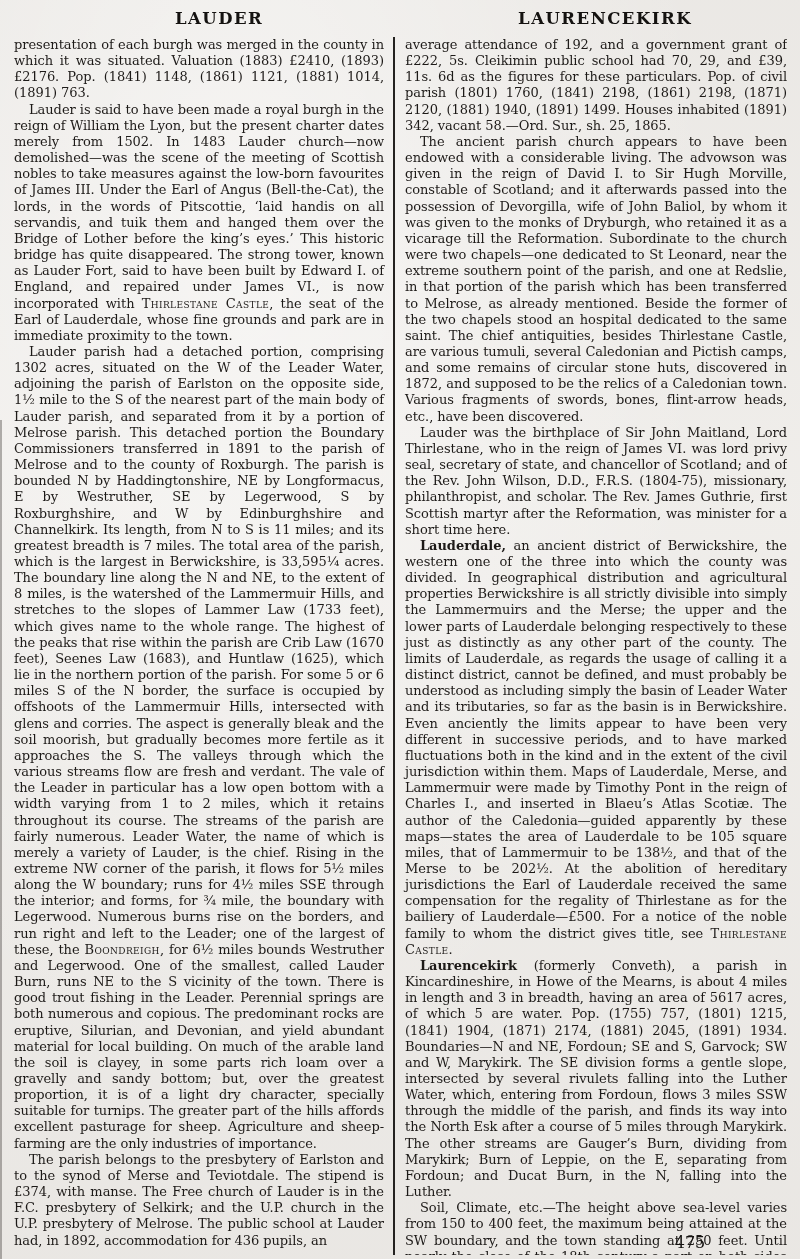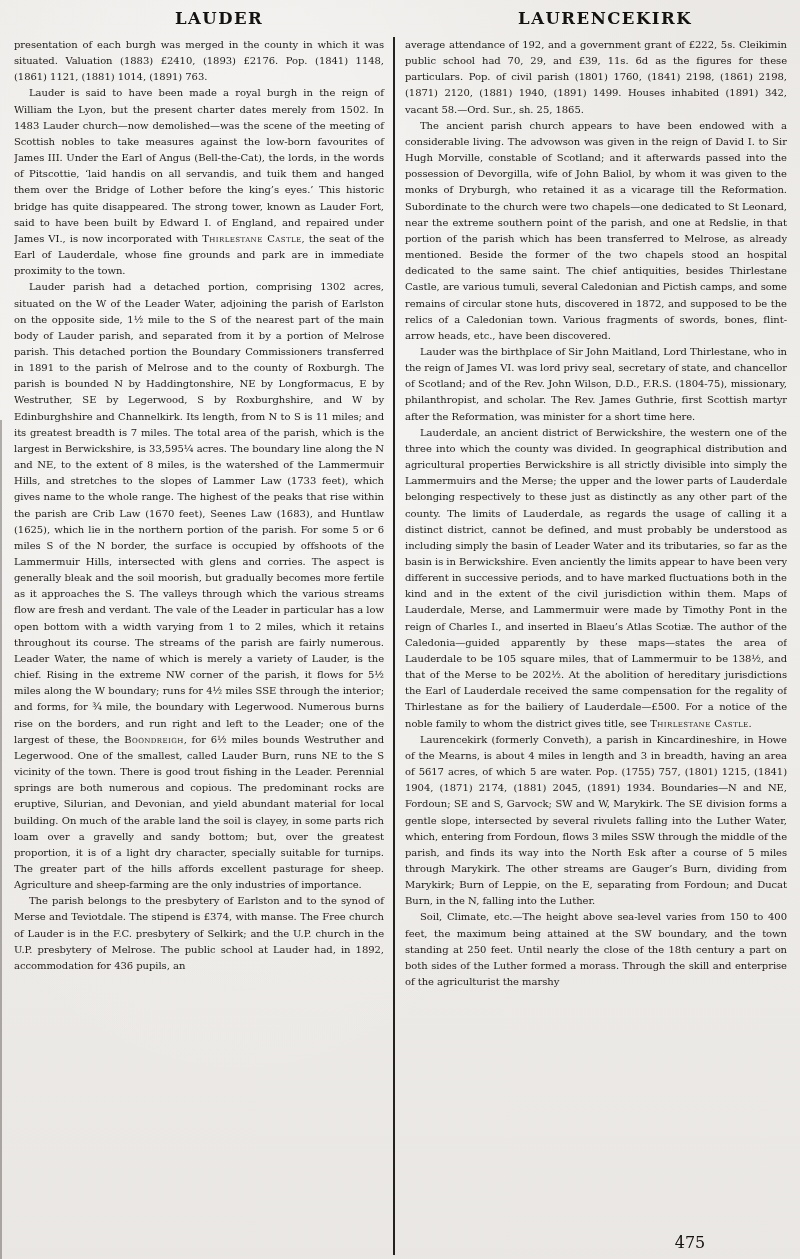--- a/index.html
+++ b/index.html
@@ -50,37 +50,37 @@
     position: absolute;
     top: 37px;
     left: 14px;
     right: 13px;
     bottom: 4px;
     display: flex;
     overflow: hidden;
   }
   .col {
     text-align: justify;
-    font-size: 10px;
+    font-size: 13px;
     line-height: 16.15px;
     letter-spacing: -0.05px;
   }
   .col.left  { width: 370px; }
   .col.right { flex: 1; }
   .divider {
     width: 2px;
     background: var(--rule);
     margin-left: 9px;
     margin-right: 10px;
   }
   .col p { margin: 0; }
   .col p.indent { text-indent: 15px; }
   .seg-sc { font-variant: small-caps; letter-spacing: 0.4px; }
   .seg-i  { }
-  .seg-b  { font-weight: normal; }
+  .seg-b  { font-weight: bold; }
   .page-number {
     position: absolute;
     left: 658px;
     top: 1233px;
     width: 64px;
     text-align: center;
     font-weight: normal;
     font-size: 16px;
     color: #141210;
   }

